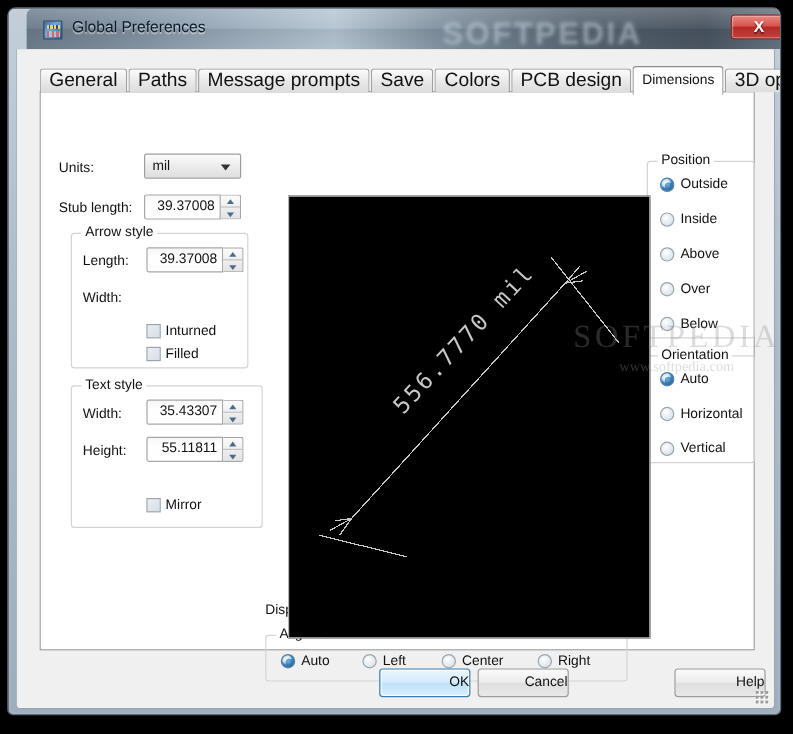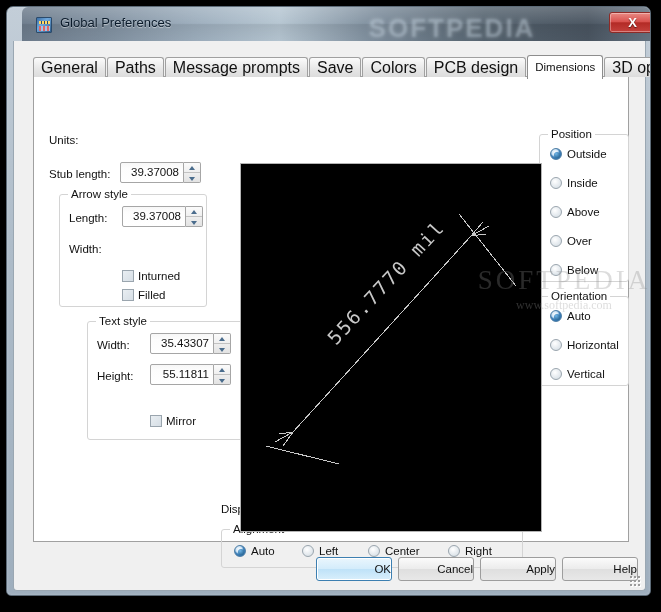--- a/index.html
+++ b/index.html
@@ -298,20 +298,24 @@
       <div class="tab">Save</div>
       <div class="tab">Colors</div>
       <div class="tab">PCB design</div>
       <div class="tab active">Dimensions</div>
       <div class="tab">3D options</div>
     </div>
 
     <div id="tabpage">
 
       <div class="lbl" style="left:15px; top:57px;">Units:</div>
+      <div class="combo" style="left:86px; top:51px; width:81px; height:21px;">
+        <span class="ctext">mil</span>
+        <span class="arrow"></span>
+      </div>
 
       <div class="lbl" style="left:15px; top:91px;">Stub length:</div>
       <div class="spin" style="left:86px; top:85px; width:81px;">
         <div class="sfield">39.37008</div>
         <div class="sbtns">
           <div class="up"></div>
           <div class="dn"></div>
         </div>
       </div>
 
@@ -332,21 +336,21 @@
         <div class="cbox" style="left:62px; top:74px;">
           <span class="box"></span>
           <span class="ctxt">Inturned</span>
         </div>
         <div class="cbox" style="left:62px; top:93px;">
           <span class="box"></span>
           <span class="ctxt">Filled</span>
         </div>
       </div>
 
-      <div class="group" style="left:25px; top:244px; width:160px; height:119px;margin-left:28px;">
+      <div class="group" style="left:25px; top:244px; width:160px; height:119px;">
         <span class="gtitle">Text style</span>
 
         <div class="lbl" style="left:9px; top:17px;">Width:</div>
         <div class="spin" style="left:62px; top:11px; width:81px;">
           <div class="sfield">35.43307</div>
           <div class="sbtns">
             <div class="up"></div>
             <div class="dn"></div>
           </div>
         </div>
@@ -451,21 +455,20 @@
             <line x1="52" y1="268" x2="42" y2="282"></line>
           </g>
           <text x="95" y="182" fill="#c8c8c8" font-family="'DejaVu Sans Mono', monospace" font-size="19" letter-spacing="2" transform="rotate(-47 95 182)">556.7770 mil</text>
         </svg>
       </div>
 
     </div>
 
     <div class="btn primary" style="left:302px; top:516px;">OK</div>
     <div class="btn" style="left:384px; top:516px;">Cancel</div>
-    <div class="btn" style="left:466px; top:516px;">Apply</div>
     <div class="btn" style="left:548px; top:516px;">Help</div>
 
     <div id="resize-grip"></div>
 
   </div>
 
   <div id="body-watermark">
     <div class="wm1">SOFTPEDIA</div>
     <div class="wm2">www.softpedia.com</div>
   </div>

